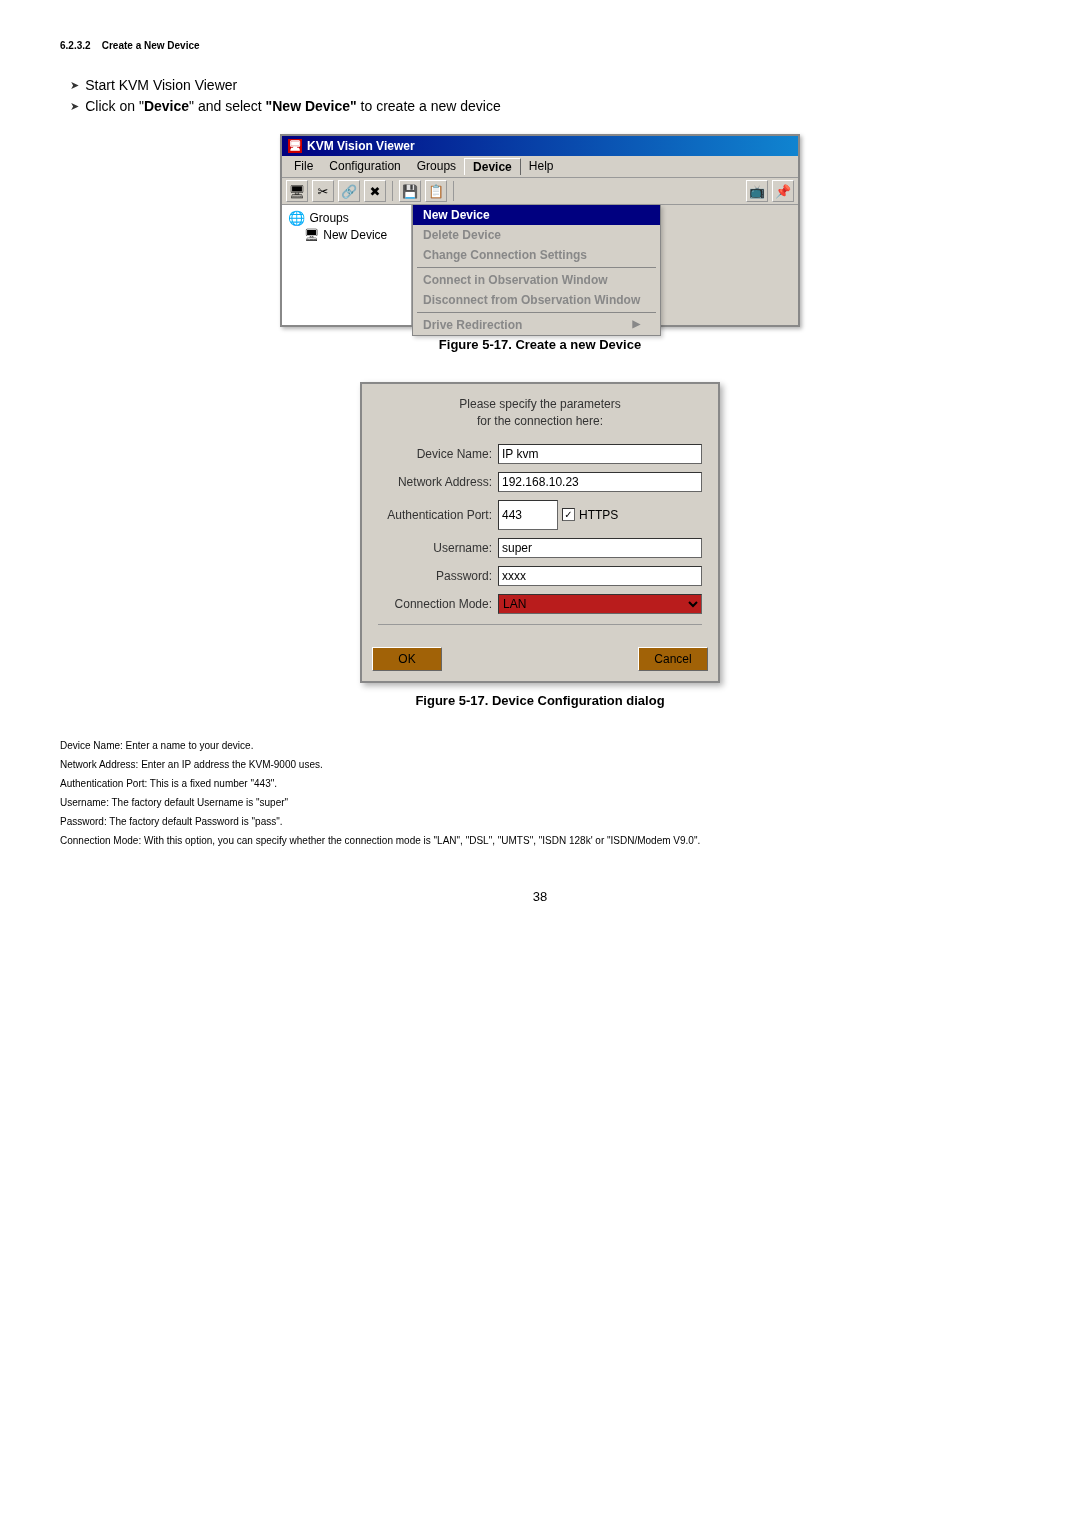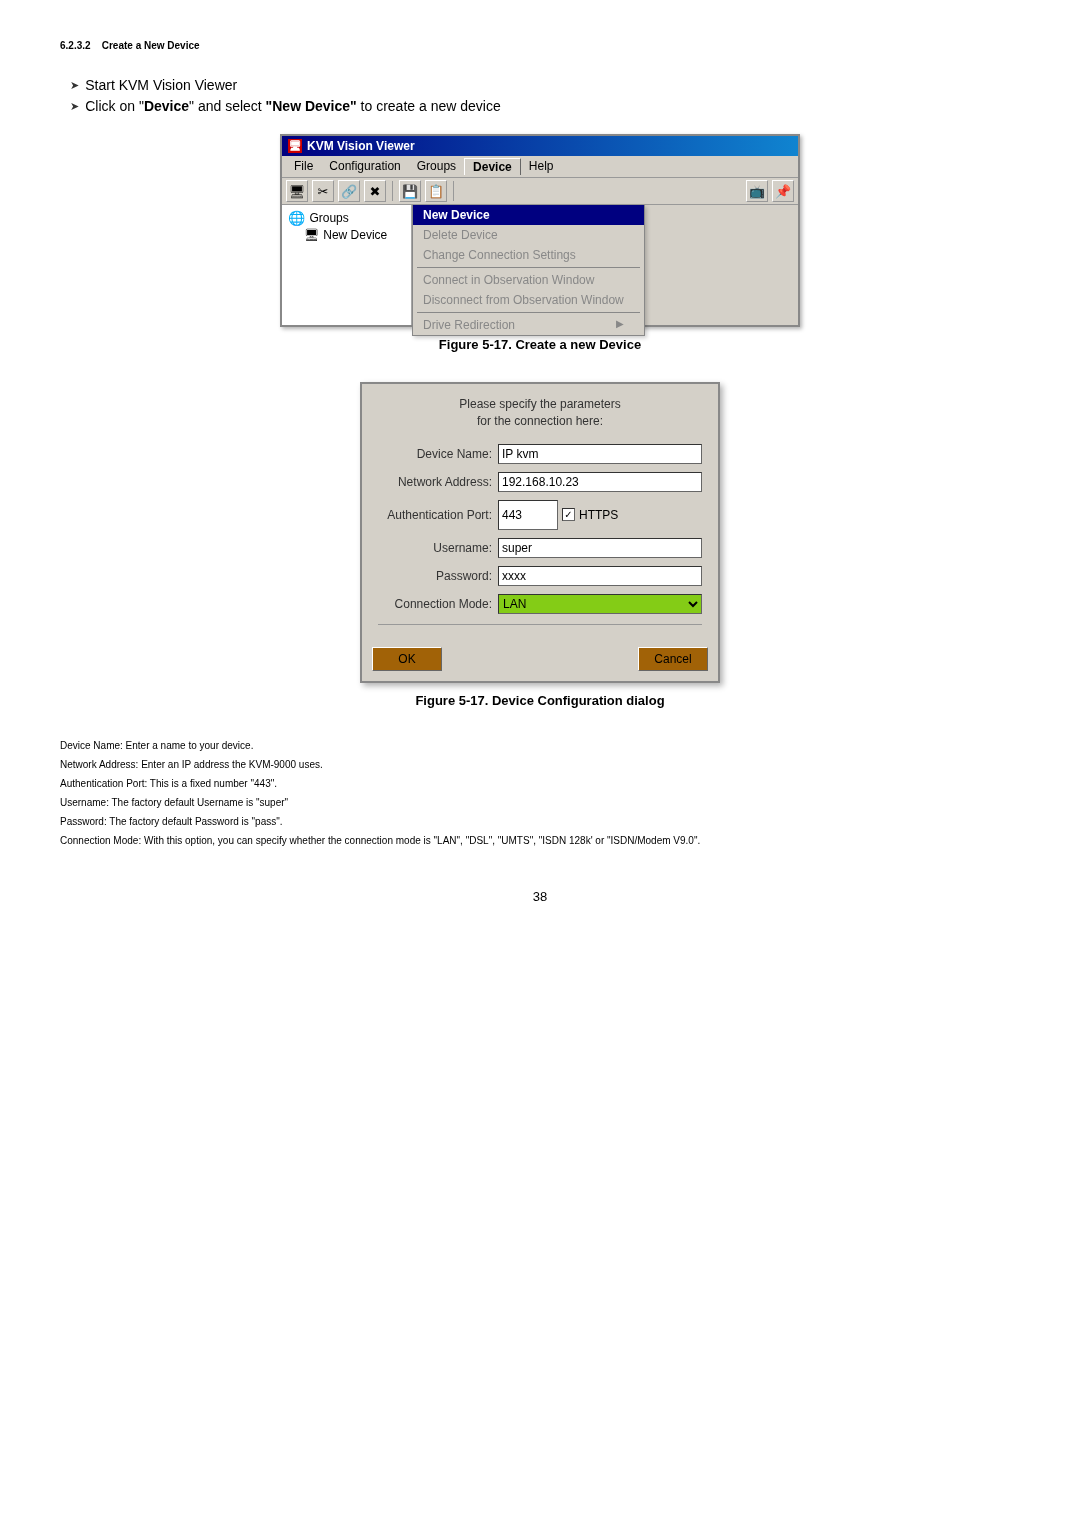--- a/index.html
+++ b/index.html
@@ -142,20 +142,21 @@
       border-top: none;
       box-shadow: 2px 2px 4px rgba(0,0,0,0.2);
       min-width: 220px;
       z-index: 10;
       font-size: 12px;
     }
     .kvm-dropdown .menu-item {
       padding: 3px 20px 3px 10px;
       cursor: default;
       white-space: nowrap;
+      font-weight: bold;
     }
     .kvm-dropdown .menu-item:first-child {
       background: #000080;
       color: #fff;
       font-weight: bold;
     }
     .kvm-dropdown .menu-sep {
       height: 1px;
       background: #888;
       margin: 2px 4px;
@@ -276,21 +277,21 @@
       align-items: center;
       justify-content: center;
       font-size: 10px;
     }
     .dialog-select {
       flex: 1;
       height: 20px;
       border: 1px solid #666;
       border-top-color: #333;
       border-left-color: #333;
-      background: #84cc16;
+      background: #b91c1c;
       font-size: 12px;
       font-family: Arial, sans-serif;
     }
     .dialog-divider {
       height: 1px;
       background: #999;
       margin: 10px 0;
     }
     .dialog-buttons {
       display: flex;

